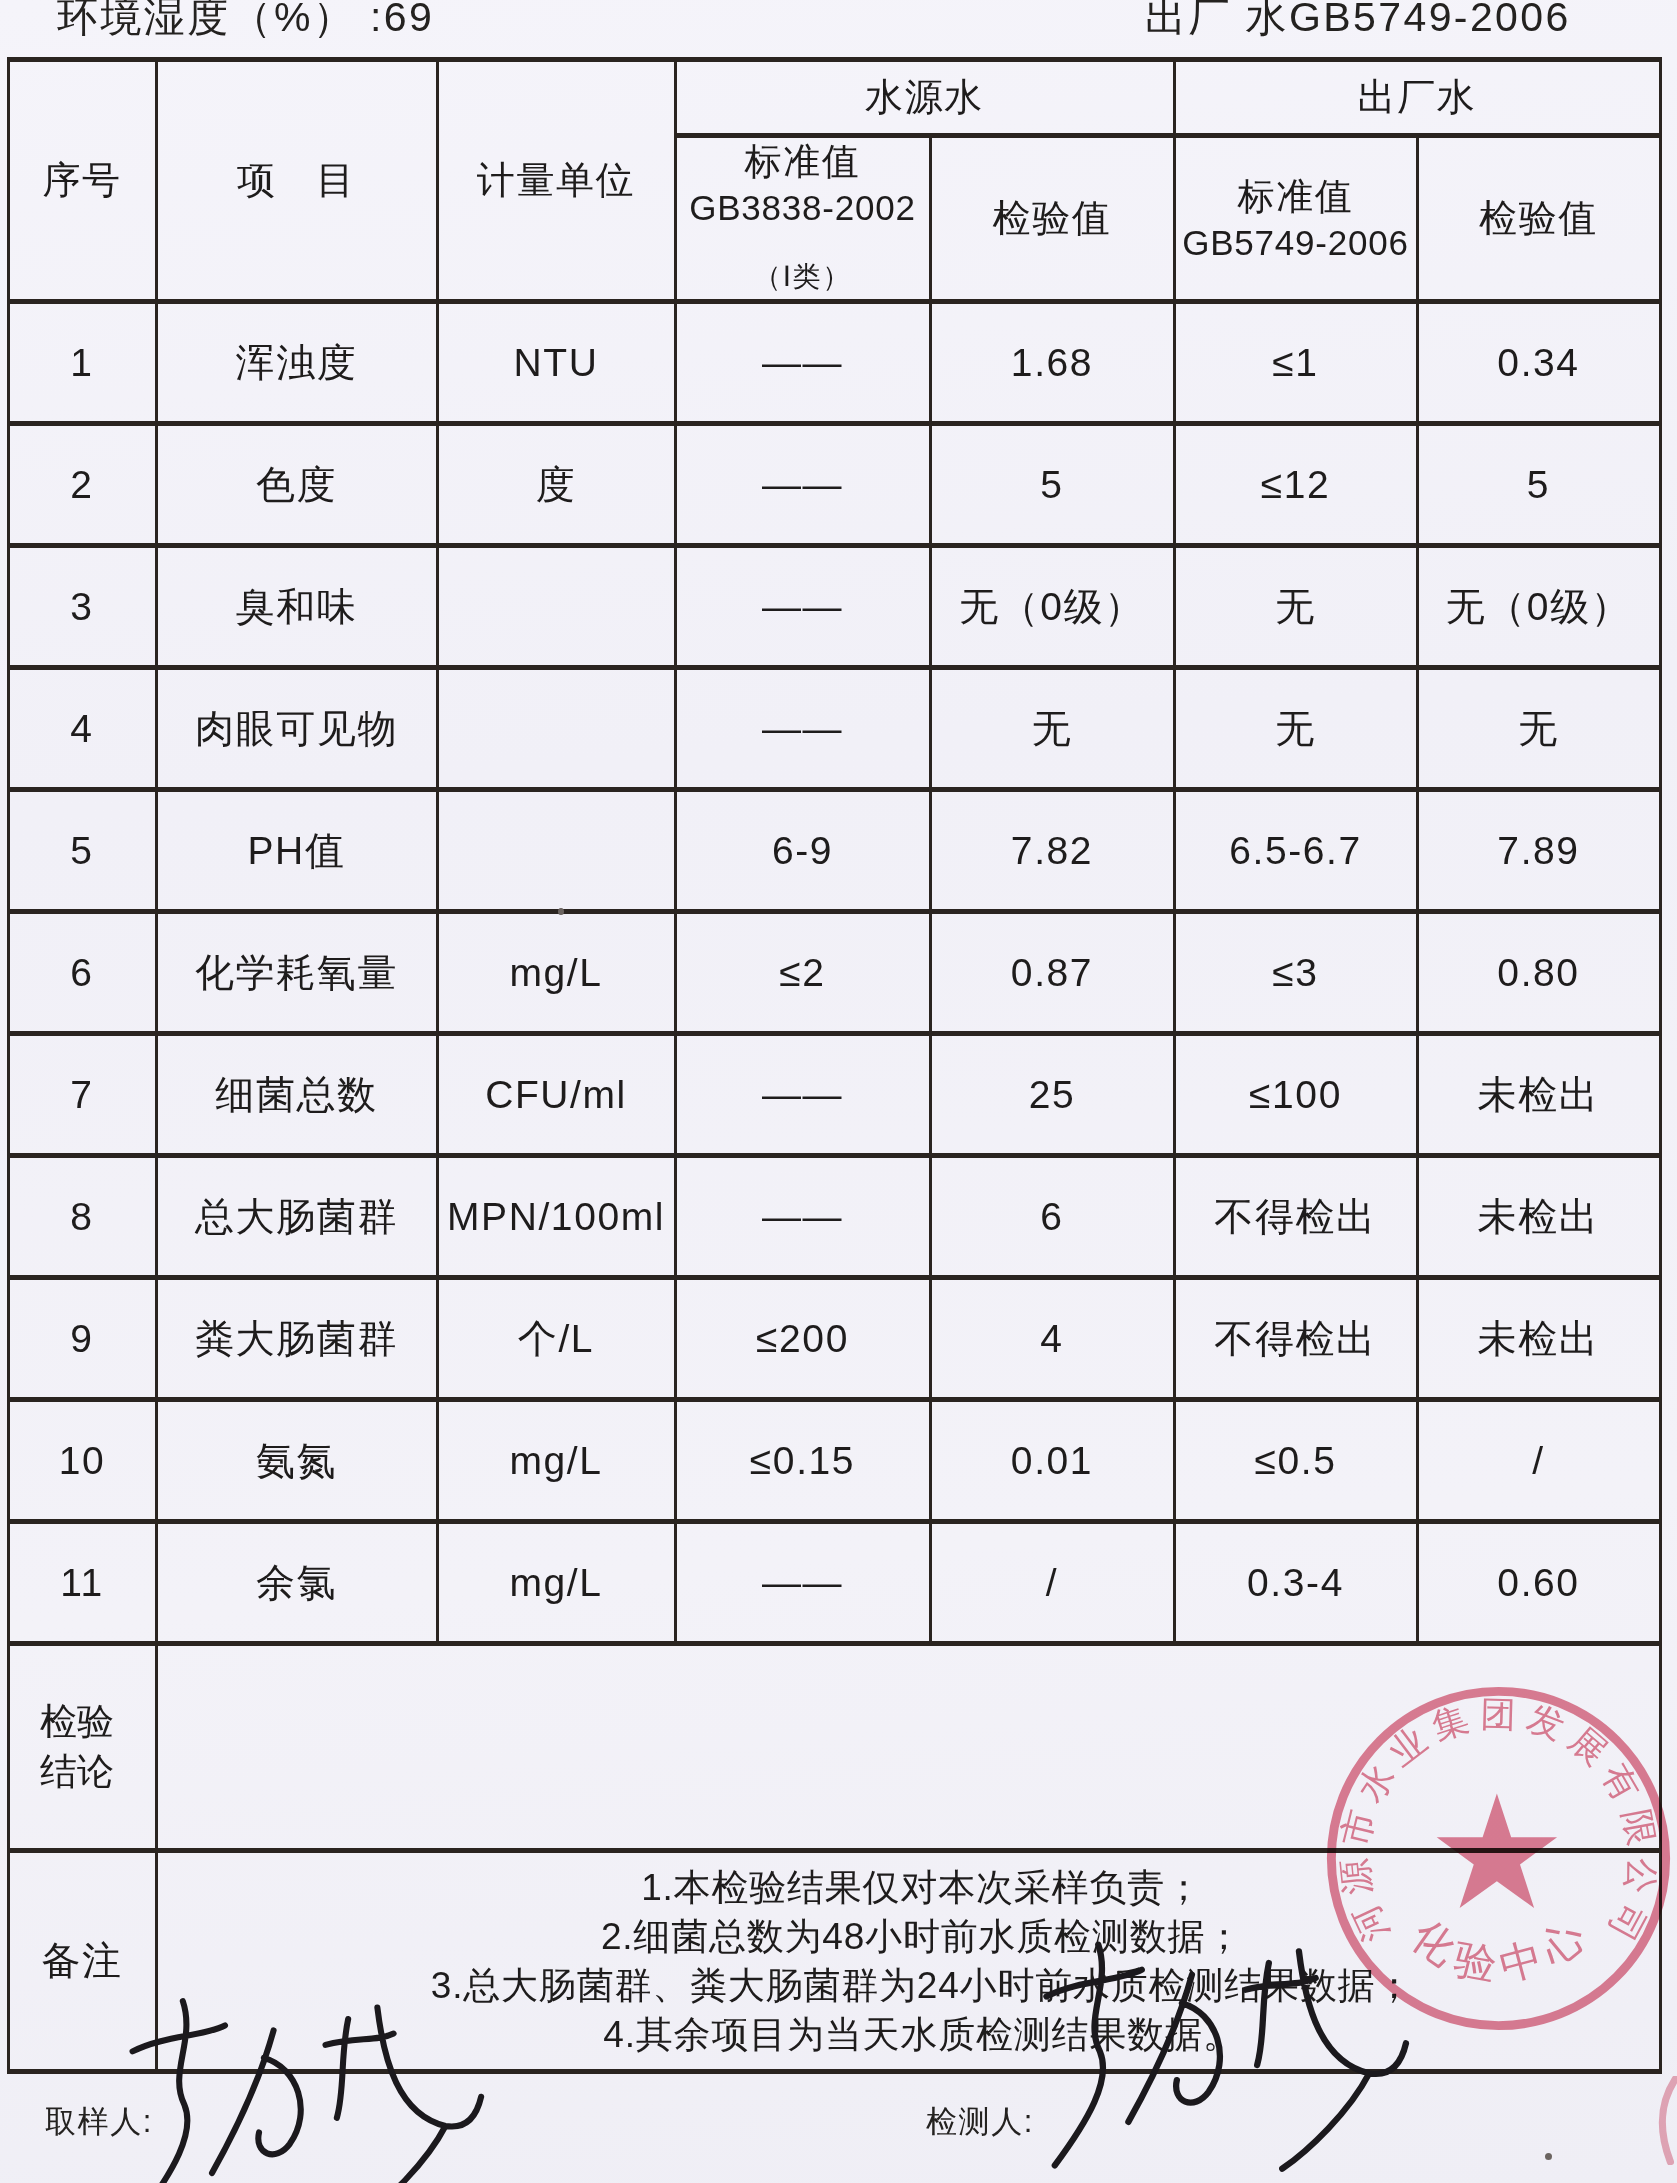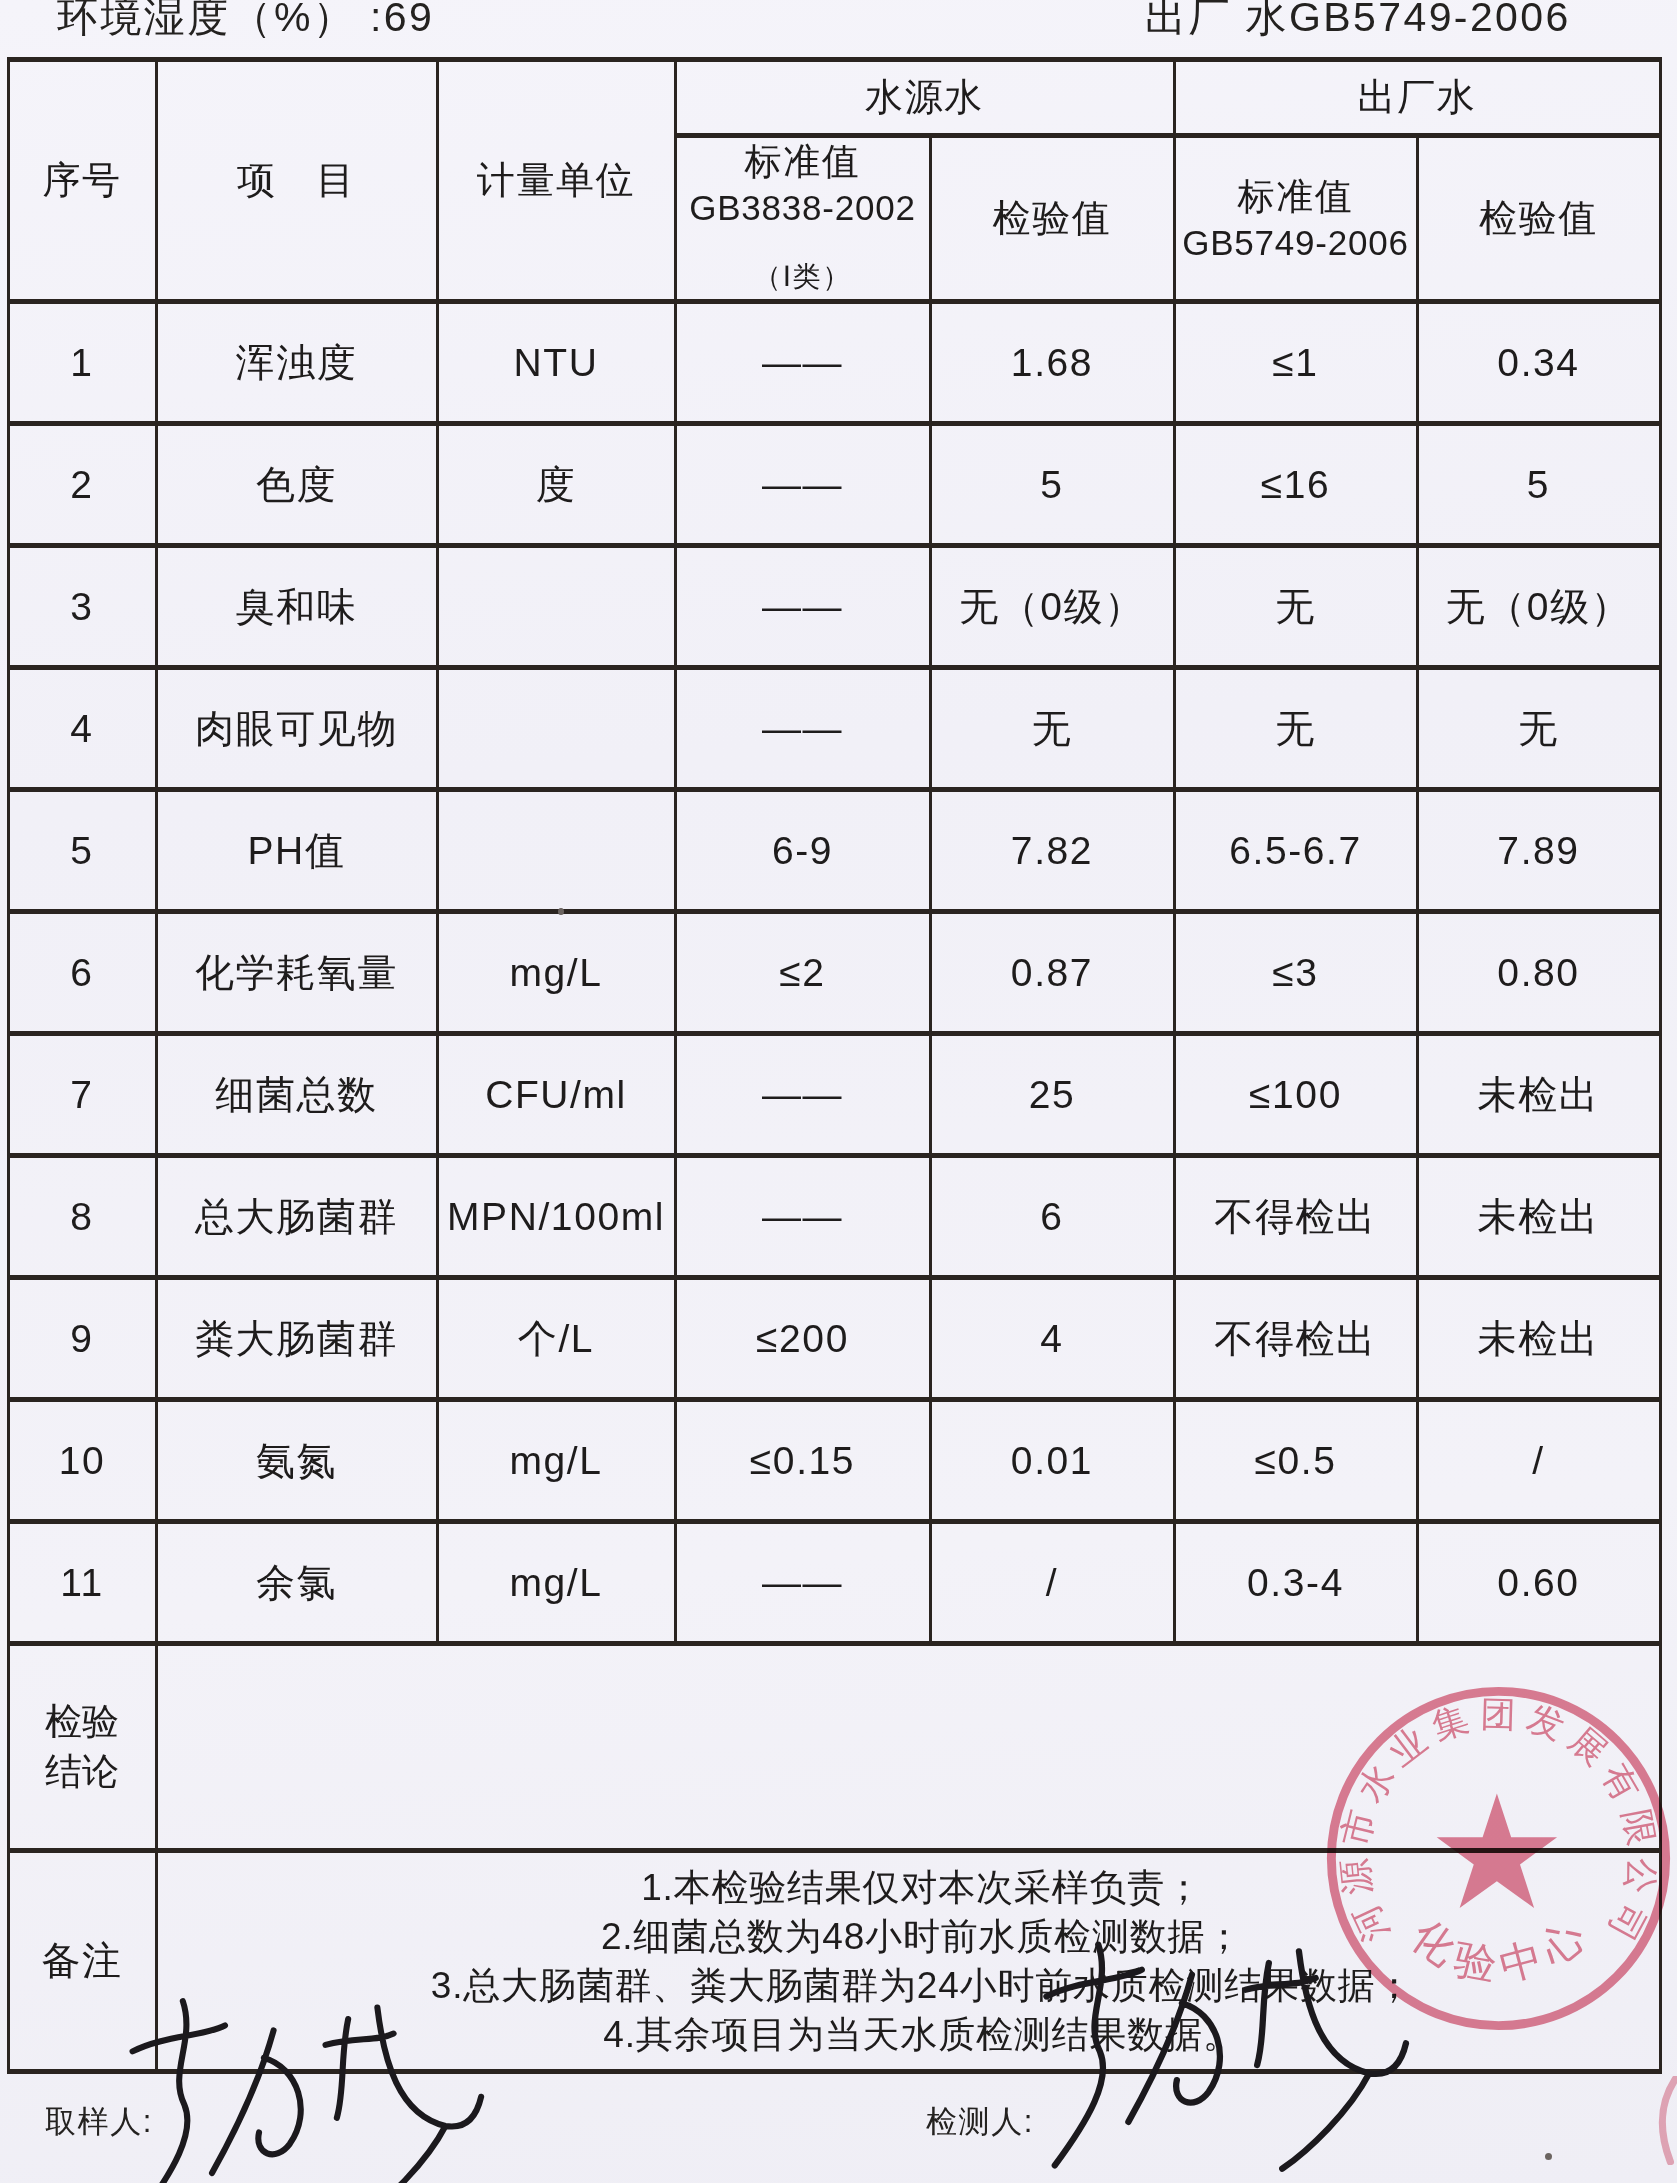--- a/index.html
+++ b/index.html
@@ -23,21 +23,21 @@
   }
   tr.hA{height:76px;} tr.hB{height:165px;}
   tr.data{height:122px;}
   tr.concl{height:207px;} tr.remarks-row{height:221px;}
   .hA th,.hB th{font-size:38px;}
   .std-name{font-size:37px; line-height:47px;}
   .std-code{font-size:35px; line-height:45px; letter-spacing:0.8px;}
   .std-class{font-size:28px; line-height:45px; margin-top:24px;}
   .c-item{text-align:left; padding-left:12px; font-size:37px;}
   .two-line{width:84px; margin:0 auto; line-height:50px; font-size:37px; letter-spacing:0;
-            word-break:break-all; white-space:normal; text-align:center;}
+            word-break:break-all; white-space:normal; text-align:left;}
   .remarks-cell{text-align:left; padding:6.5px 3.2px 6.5px 14.6px; white-space:normal;}
   .remark-line{font-size:37px; line-height:49px; letter-spacing:0.8px; white-space:nowrap;margin-left:28px;}
   .sign-label{position:absolute; font-size:31px; letter-spacing:1.6px; color:#242220;}
   .sig{position:absolute; color:#1b191d;}
   .stamp{position:absolute; left:1320px; top:1680px; width:357px; height:357px;
          color:#dd6b82; mix-blend-mode:multiply; opacity:.85;}
   .stamp-frag{position:absolute; left:1654px; top:2076px; width:23px; height:89px;
          color:#dd6b82; mix-blend-mode:multiply; opacity:.55;}
   .speck{position:absolute; border-radius:50%; background:#6b6460;}
 </style>
@@ -90,21 +90,21 @@
       <td>1.68</td>
       <td>≤1</td>
       <td>0.34</td>
     </tr>
         <tr class="data">
       <td>2</td>
       <td class="c-item">色度</td>
       <td>度</td>
       <td>——</td>
       <td>5</td>
-      <td>≤16</td>
+      <td>≤12</td>
       <td>5</td>
     </tr>
         <tr class="data">
       <td>3</td>
       <td class="c-item">臭和味</td>
       <td></td>
       <td>——</td>
       <td>无（0级）</td>
       <td>无</td>
       <td>无（0级）</td>

